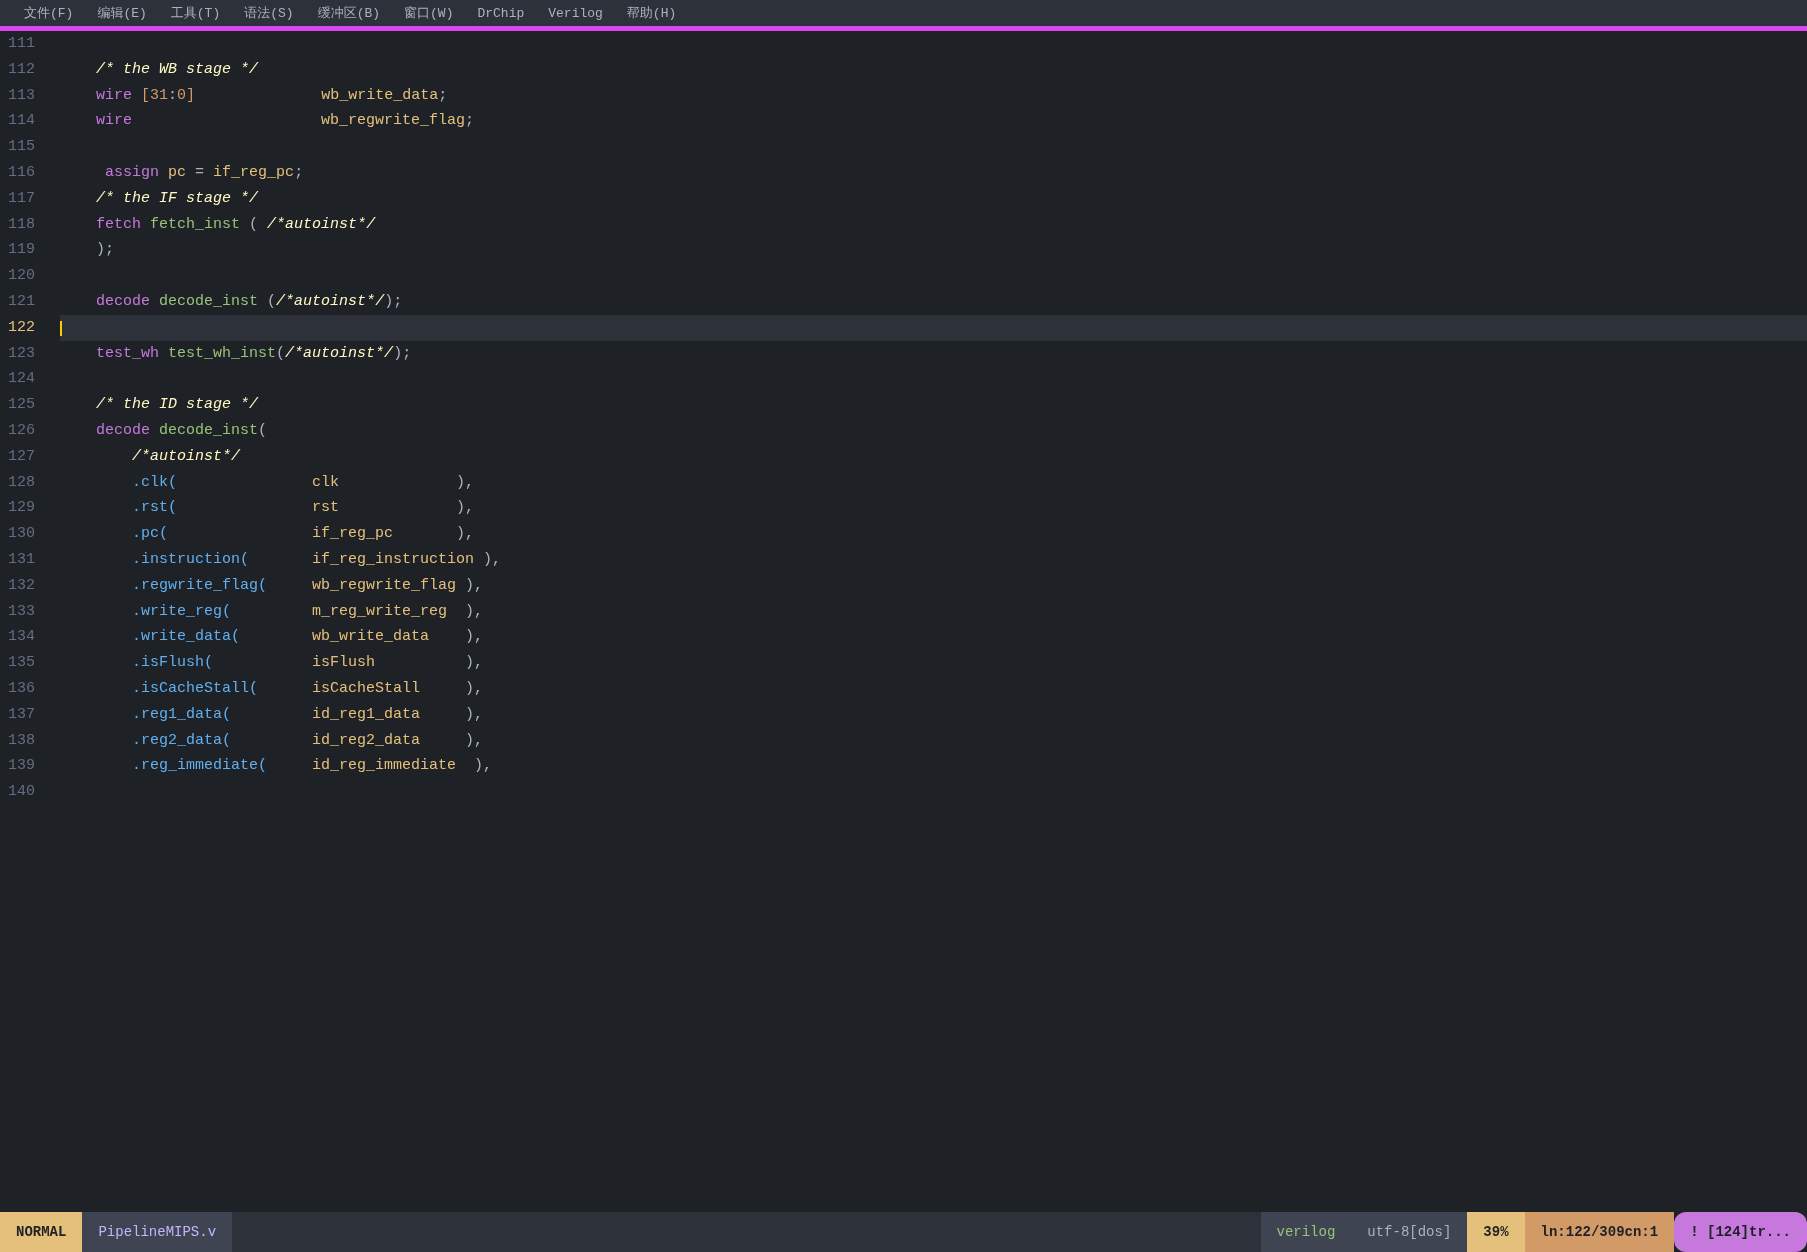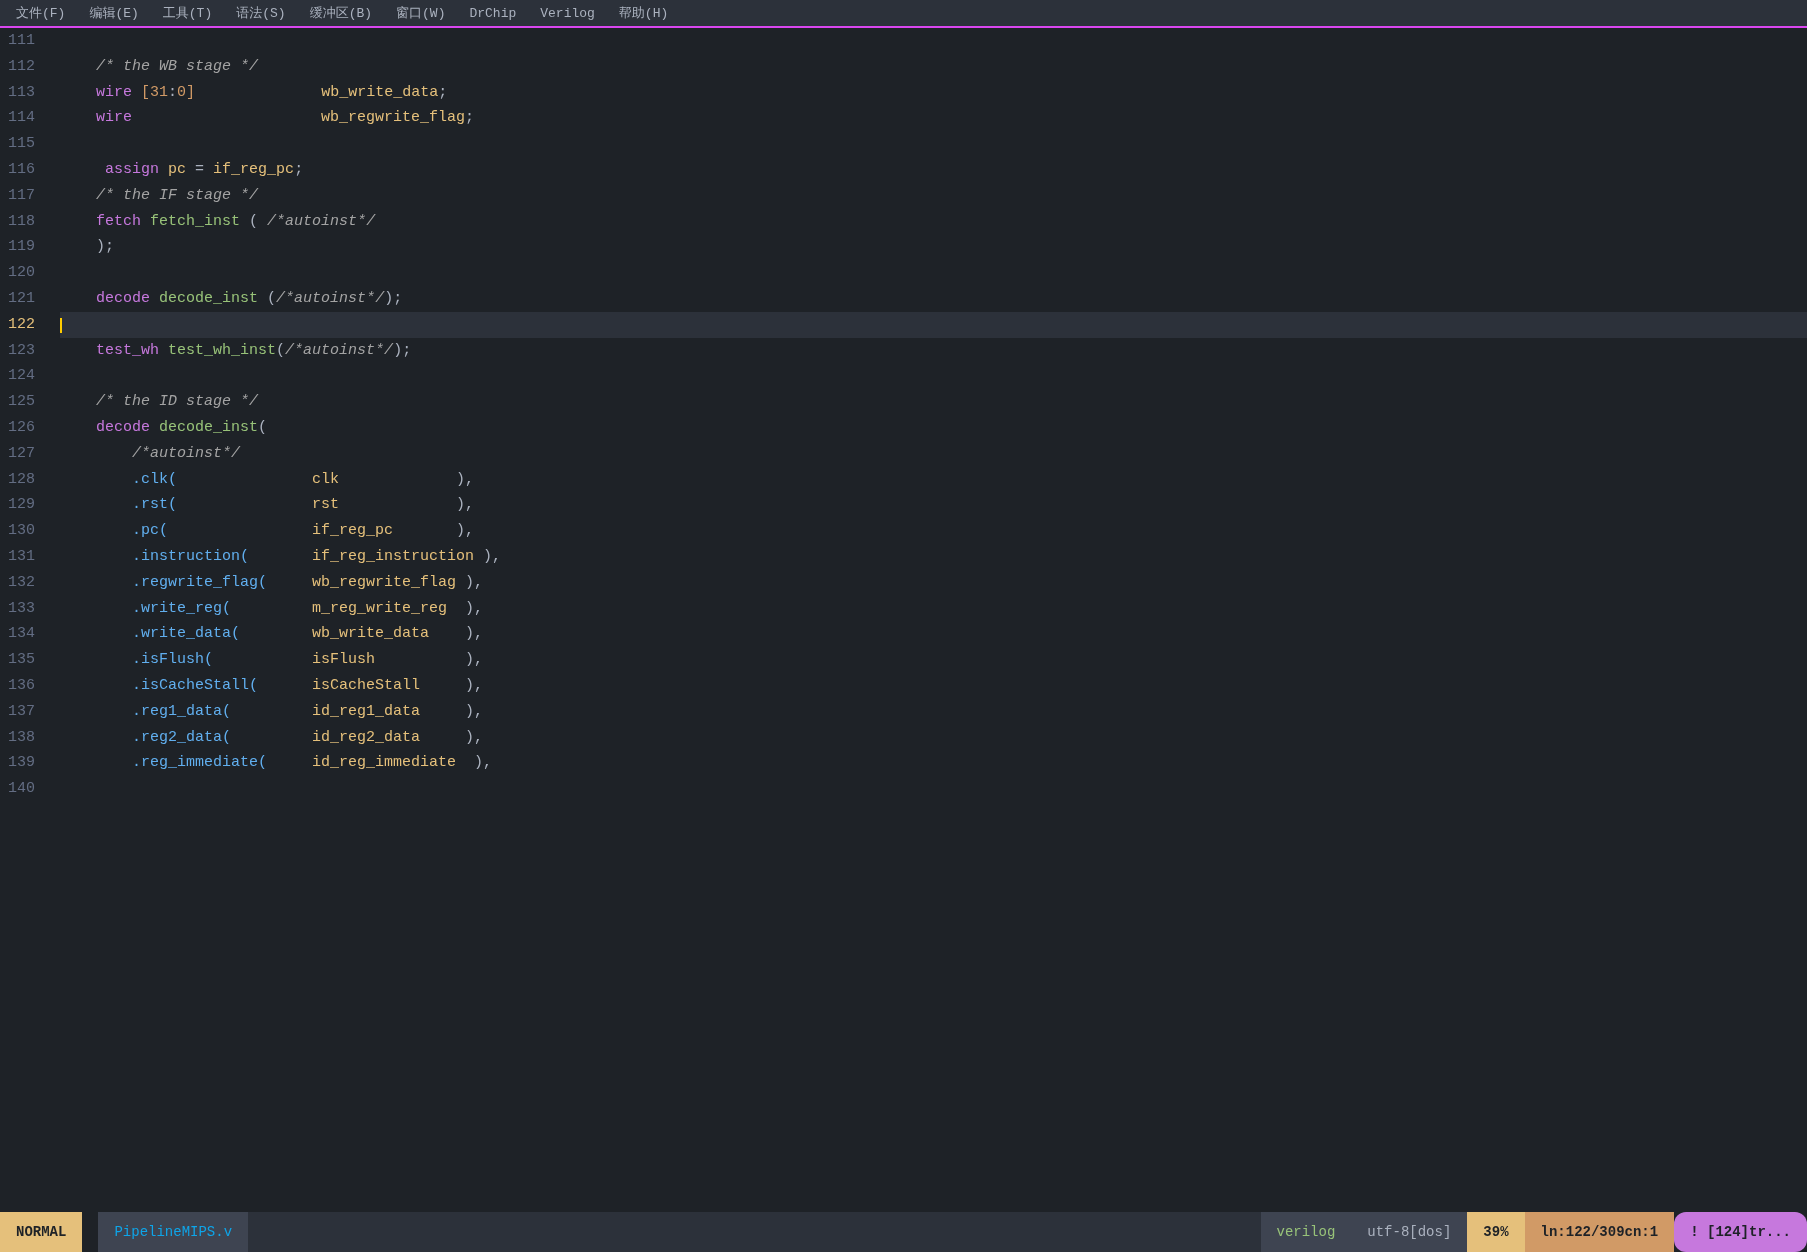--- a/index.html
+++ b/index.html
@@ -9,27 +9,27 @@
       font-size: 15px;
       color: #abb2bf;
       overflow: hidden;
       width: 1807px;
       height: 1252px;
       display: flex;
       flex-direction: column;
     }
     .menubar {
       background: #2c313a;
-      padding: 2px 12px;
+      padding: 2px 20px;
       display: flex;
       align-items: center;
       gap: 16px;
       font-size: 13px;
       color: #abb2bf;
-      border-bottom: 2px solid #d946ef;
+      border-bottom: 5px solid #d946ef;
       flex-shrink: 0;
     }
     .menubar span {
       cursor: pointer;
       padding: 2px 4px;
     }
     .editor-area {
       flex: 1;
       display: flex;
       overflow: hidden;
@@ -53,21 +53,21 @@
       overflow-x: auto;
       line-height: 1.72em;
     }
     .code-line {
       display: block;
       white-space: pre;
       line-height: 1.72em;
       min-height: 1.72em;
     }
     .kw { color: #c678dd; } 
-    .comment { color: #a3a3a3; font-style: italic; }
+    .comment { color: #fef9c3; font-style: italic; }
     .num { color: #d19a66; }
     .port { color: #61afef; } 
     .sig { color: #e5c07b; } 
     .inst { color: #98c379; } 
     .punct { color: #abb2bf; }
     .bracket { color: #d19a66; }
     .cursor-line {
       background: #2c313a;
       display: block;
     }
@@ -92,26 +92,25 @@
       background: #e5c07b;
       color: #1e2227;
       padding: 0 16px;
       font-weight: bold;
       height: 100%;
       display: flex;
       align-items: center;
     }
     .status-file {
       background: #3e4451;
-      color: #0ea5e9;
-      padding: 0 16px;
-      height: 100%;
-      display: flex;
-      align-items: center;
-      margin-left: 16px;
+      color: #c4b5fd;
+      padding: 0 16px;
+      height: 100%;
+      display: flex;
+      align-items: center;
     }
     .status-middle {
       flex: 1;
       background: #2c313a;
       height: 100%;
     }
     .status-filetype {
       background: #3e4451;
       color: #98c379;
       padding: 0 16px;

